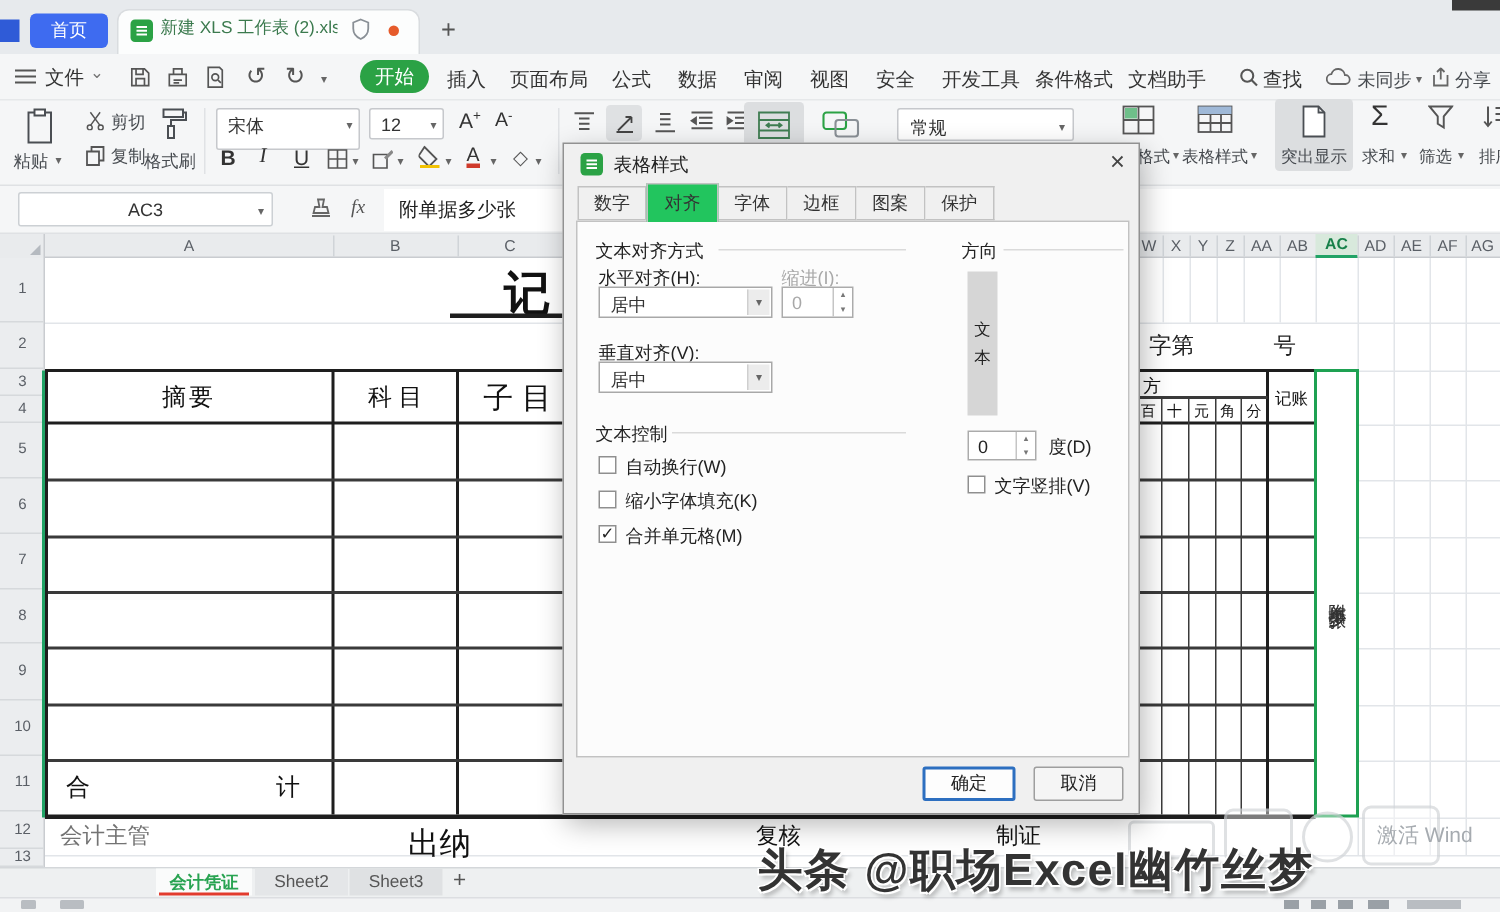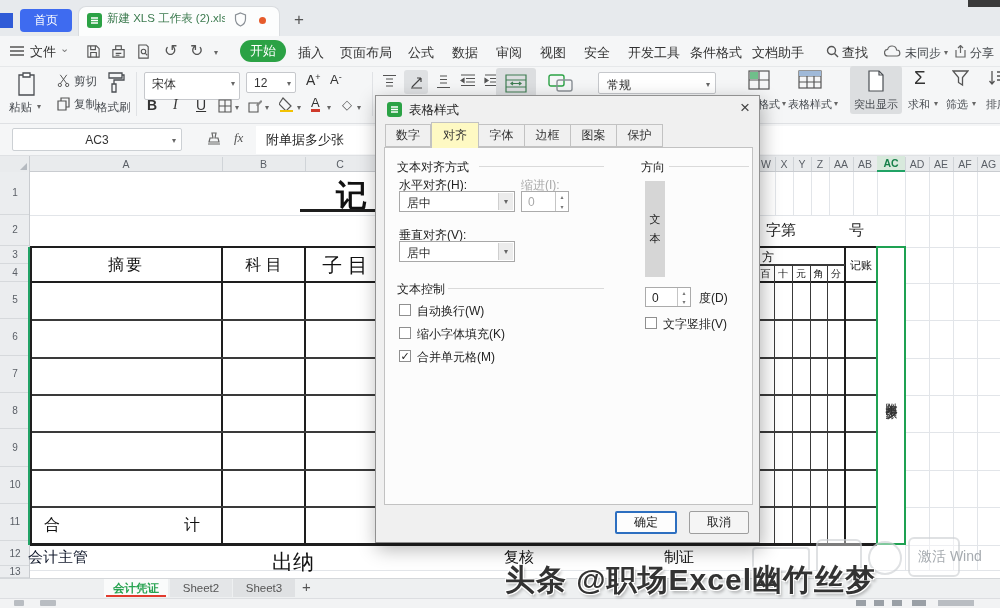--- a/index.html
+++ b/index.html
@@ -429,21 +429,21 @@
   <div class="abs ctr" style="left:827px;top:266px;width:18px;height:15px;font-size:10px;color:#111">
       <span>分</span>
     </div>
   <div class="abs ctr" style="left:845px;top:255px;width:32px;height:20px;font-size:11px;color:#111">
       <span>记账</span>
     </div>
 
   <span class="abs" style="left:44px;top:515px;font-size:16px;color:#111">合</span>
   <span class="abs" style="left:184px;top:515px;font-size:16px;color:#111">计</span>
 
-  <span class="abs" style="left:28px;top:548px;font-size:15px;color:#0f172a">会计主管</span>
+  <span class="abs" style="left:40px;top:548px;font-size:15px;color:#737373">会计主管</span>
   <span class="abs" style="left:272px;top:548px;font-size:21px;color:#111">出纳</span>
   <span class="abs" style="left:504px;top:548px;font-size:15px;color:#111">复核</span>
   <span class="abs" style="left:664px;top:548px;font-size:15px;color:#111">制证</span>
 
   <div class="abs" style="left:876px;top:246px;width:30px;height:299px;background:#fff;border:2px solid #1ea152;display:flex;align-items:center;justify-content:center">
     <span style="writing-mode:vertical-rl;font-size:12px;color:#333;letter-spacing:1px">附单据多少张</span>
   </div>
 
   <div style="position:absolute;z-index:15;opacity:.7">
     <div class="wmshape" style="left:752px;top:547px;width:58px;height:26px;border-radius:4px"></div>
@@ -482,21 +482,21 @@
       <svg width="9" height="9" viewBox="0 0 9 9">
           <path d="M1 2h7M1 4.5h7M1 7h7" stroke="#fff" stroke-width="1.3"></path>
         </svg>
     </div>
     <span class="abs" style="left:33px;top:6px;font-size:12.5px;color:#222">表格样式</span>
     <span class="abs" style="left:364px;top:2px;font-size:17px;color:#444">×</span>
 
     <div class="abs ctr" style="left:9px;top:28px;width:46px;height:23px;background:#f0f0f0;border:1px solid #c2c2c2;font-size:12px">
         <span>数字</span>
       </div>
-    <div class="abs ctr" style="left:55px;top:26px;width:48px;height:26px;background:#fef9c3;border:1px solid #c2c2c2;border-bottom:none;font-size:12px;z-index:2">
+    <div class="abs ctr" style="left:55px;top:26px;width:48px;height:26px;background:#22c55e;border:1px solid #c2c2c2;border-bottom:none;font-size:12px;z-index:2">
         <span>对齐</span>
       </div>
     <div class="abs ctr" style="left:103px;top:28px;width:46px;height:23px;background:#f0f0f0;border:1px solid #c2c2c2;border-left:none;font-size:12px">
         <span>字体</span>
       </div>
     <div class="abs ctr" style="left:149px;top:28px;width:46px;height:23px;background:#f0f0f0;border:1px solid #c2c2c2;border-left:none;font-size:12px">
         <span>边框</span>
       </div>
     <div class="abs ctr" style="left:195px;top:28px;width:46px;height:23px;background:#f0f0f0;border:1px solid #c2c2c2;border-left:none;font-size:12px">
         <span>图案</span>

